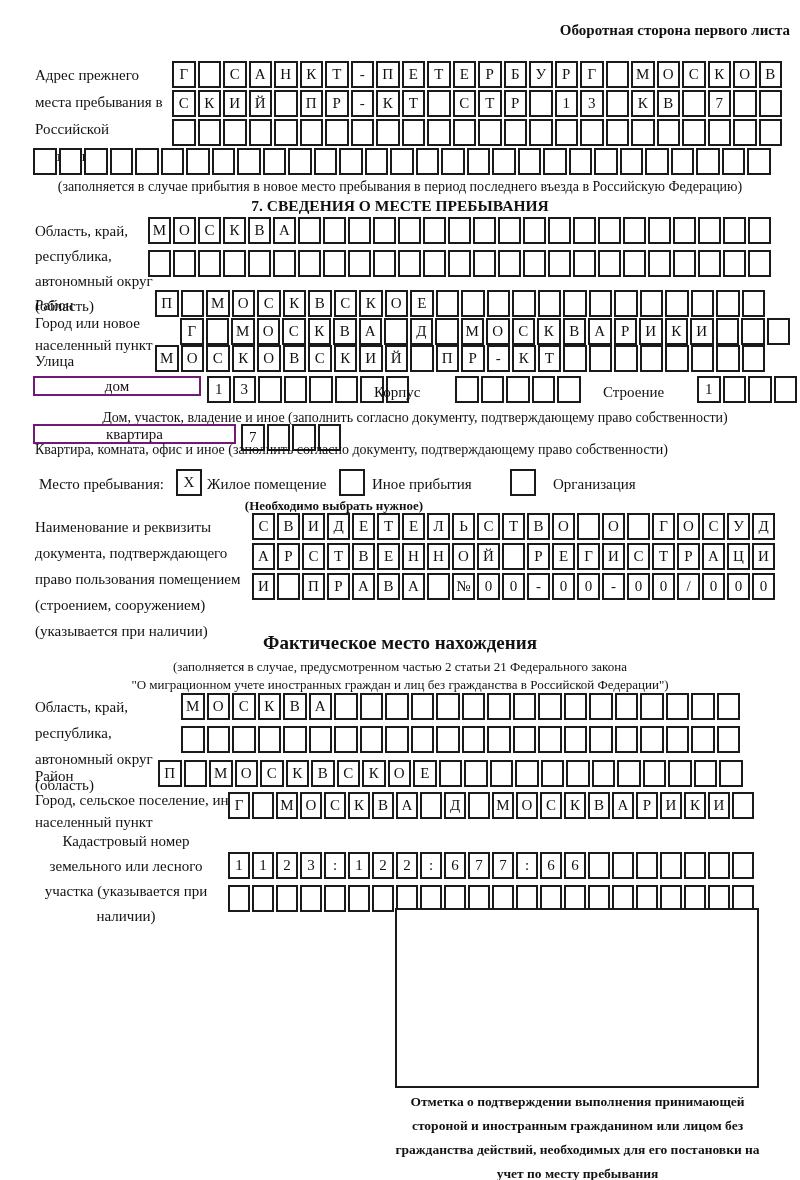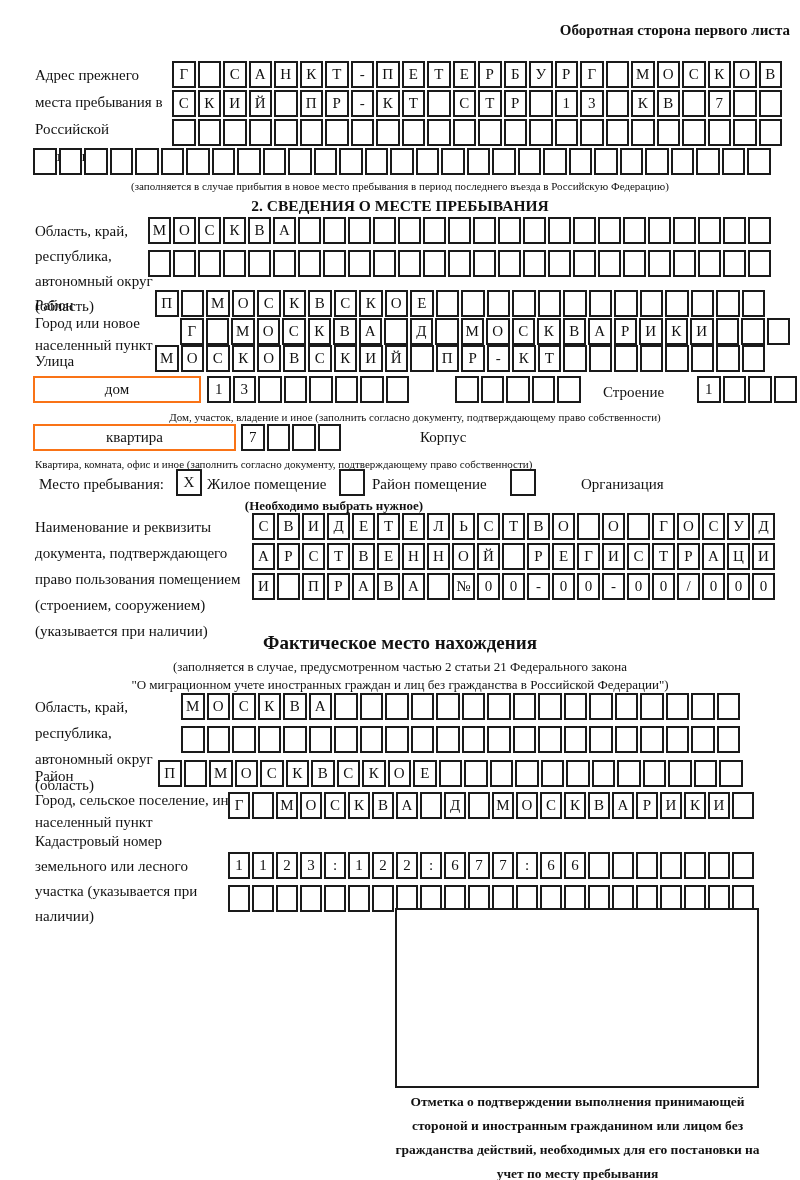--- a/index.html
+++ b/index.html
@@ -1,28 +1,28 @@
 <!DOCTYPE html>
 <html><head>
 <meta charset="utf-8">
 <style>
   html,body{margin:0;padding:0;background:#ffffff;}
   body{width:800px;height:1180px;position:relative;overflow:hidden;
        font-family:"Liberation Serif",serif;color:#111;}
   .abs{position:absolute;font-weight:bold;}
   .lbl{position:absolute;font-size:15px;line-height:26px;}
-  .cap{position:absolute;font-size:11px;line-height:17px;}
+  .cap{position:absolute;font-size:14px;line-height:17px;}
   .title{position:absolute;font-size:15.5px;font-weight:bold;text-align:center;width:800px;left:0;}
   .cells{position:absolute;display:flex;}
   .cell{width:23.5px;height:27px;border:2px solid #1a1a1a;box-sizing:border-box;
         margin-right:2px;display:flex;align-items:center;justify-content:center;
         font-size:15px;flex:none;background:#fff;}
   .p25 .cell{width:23px;}
   .p24 .cell{width:22px;}
-  .wbox{position:absolute;height:27px;border:2px solid #f97316;box-sizing:border-box;
+  .wbox{position:absolute;height:20px;border:2px solid #701a75;box-sizing:border-box;
         display:flex;align-items:center;justify-content:center;font-size:15px;background:#fff;}
   .cb{position:absolute;width:26px;height:27px;border:2px solid #1a1a1a;box-sizing:border-box;
       text-align:center;line-height:23px;font-size:15px;background:#fff;}
   .stampbox{position:absolute;border:2px solid #1a1a1a;background:#fff;}
 </style>
 </head>
 <body>
 
 <div class="abs" style="left:430px;top:22px;width:360px;text-align:right;font-size:15px;">Оборотная сторона первого листа</div>
 
@@ -131,21 +131,21 @@
     <span class="cell"></span>
     <span class="cell"></span>
     <span class="cell"></span>
     <span class="cell"></span>
     <span class="cell"></span>
     <span class="cell"></span>
     <span class="cell"></span>
   </div>
 <div class="cap" style="left:0;top:178px;width:800px;text-align:center;">(заполняется в случае прибытия в новое место пребывания в период последнего въезда в Российскую Федерацию)</div>
 
-<div class="title" style="top:197px;">2. СВЕДЕНИЯ О МЕСТЕ ПРЕБЫВАНИЯ</div>
+<div class="title" style="top:197px;">7. СВЕДЕНИЯ О МЕСТЕ ПРЕБЫВАНИЯ</div>
 
 <div class="lbl" style="left:35px;top:219px;width:120px;line-height:25px;">Область, край, республика, автономный округ (область)</div>
 <div class="cells p25" style="left:148px;top:217px;">
     <span class="cell">М</span>
     <span class="cell">О</span>
     <span class="cell">С</span>
     <span class="cell">К</span>
     <span class="cell">В</span>
     <span class="cell">А</span>
     <span class="cell"></span>
@@ -284,21 +284,21 @@
 <div class="cells" style="left:207px;top:376px;">
     <span class="cell">1</span>
     <span class="cell">3</span>
     <span class="cell"></span>
     <span class="cell"></span>
     <span class="cell"></span>
     <span class="cell"></span>
     <span class="cell"></span>
     <span class="cell"></span>
   </div>
-<div class="lbl" style="left:420px;top:379px;margin-top:45px;">Корпус</div>
+<div class="lbl" style="left:374px;top:379px;">Корпус</div>
 <div class="cells" style="left:455px;top:376px;">
     <span class="cell"></span>
     <span class="cell"></span>
     <span class="cell"></span>
     <span class="cell"></span>
     <span class="cell"></span>
   </div>
 <div class="lbl" style="left:603px;top:379px;">Строение</div>
 <div class="cells" style="left:697px;top:376px;">
     <span class="cell">1</span>
@@ -308,29 +308,29 @@
   </div>
 <div class="cap" style="left:35px;top:409px;width:760px;text-align:center;">Дом, участок, владение и иное (заполнить согласно документу, подтверждающему право собственности)</div>
 
 <div class="wbox" style="left:33px;top:424px;width:203px;">квартира</div>
 <div class="cells" style="left:241px;top:424px;">
     <span class="cell">7</span>
     <span class="cell"></span>
     <span class="cell"></span>
     <span class="cell"></span>
   </div>
-<div class="cap" style="left:35px;top:456px;width:760px;">Квартира, комната, офис и иное (заполнить согласно документу, подтверждающему право собственности)</div>
+<div class="cap" style="left:35px;top:441px;width:760px;">Квартира, комната, офис и иное (заполнить согласно документу, подтверждающему право собственности)</div>
 
 <div class="lbl" style="left:39px;top:471px;">Место пребывания:</div>
 <div class="cb" style="left:176px;top:469px;">X</div>
 <div class="lbl" style="left:207px;top:471px;">Жилое помещение</div>
 <div class="cb" style="left:339px;top:469px;"></div>
-<div class="lbl" style="left:372px;top:471px;">Район помещение</div>
+<div class="lbl" style="left:372px;top:471px;">Иное прибытия</div>
 <div class="cb" style="left:510px;top:469px;"></div>
-<div class="lbl" style="left:553px;top:471px;margin-left:28px;">Организация</div>
+<div class="lbl" style="left:553px;top:471px;">Организация</div>
 <div class="abs" style="left:134px;top:498px;width:400px;text-align:center;font-size:13px;">(Необходимо выбрать нужное)</div>
 
 <div class="lbl" style="left:35px;top:514px;width:228px;line-height:26px;">Наименование и реквизиты документа, подтверждающего право пользования помещением (строением, сооружением) (указывается при наличии)</div>
 <div class="cells p25" style="left:252px;top:513px;">
     <span class="cell">С</span>
     <span class="cell">В</span>
     <span class="cell">И</span>
     <span class="cell">Д</span>
     <span class="cell">Е</span>
     <span class="cell">Т</span>
@@ -497,21 +497,21 @@
     <span class="cell">К</span>
     <span class="cell">В</span>
     <span class="cell">А</span>
     <span class="cell">Р</span>
     <span class="cell">И</span>
     <span class="cell">К</span>
     <span class="cell">И</span>
     <span class="cell"></span>
   </div>
 
-<div class="lbl" style="left:35px;top:829px;width:182px;line-height:25px;">Кадастровый номер земельного или лесного участка (указывается при наличии)</div>
+<div class="lbl" style="left:35px;top:829px;width:182px;line-height:25px;text-align:center;">Кадастровый номер земельного или лесного участка (указывается при наличии)</div>
 <div class="cells p24" style="left:228px;top:852px;">
     <span class="cell">1</span>
     <span class="cell">1</span>
     <span class="cell">2</span>
     <span class="cell">3</span>
     <span class="cell">:</span>
     <span class="cell">1</span>
     <span class="cell">2</span>
     <span class="cell">2</span>
     <span class="cell">:</span>

